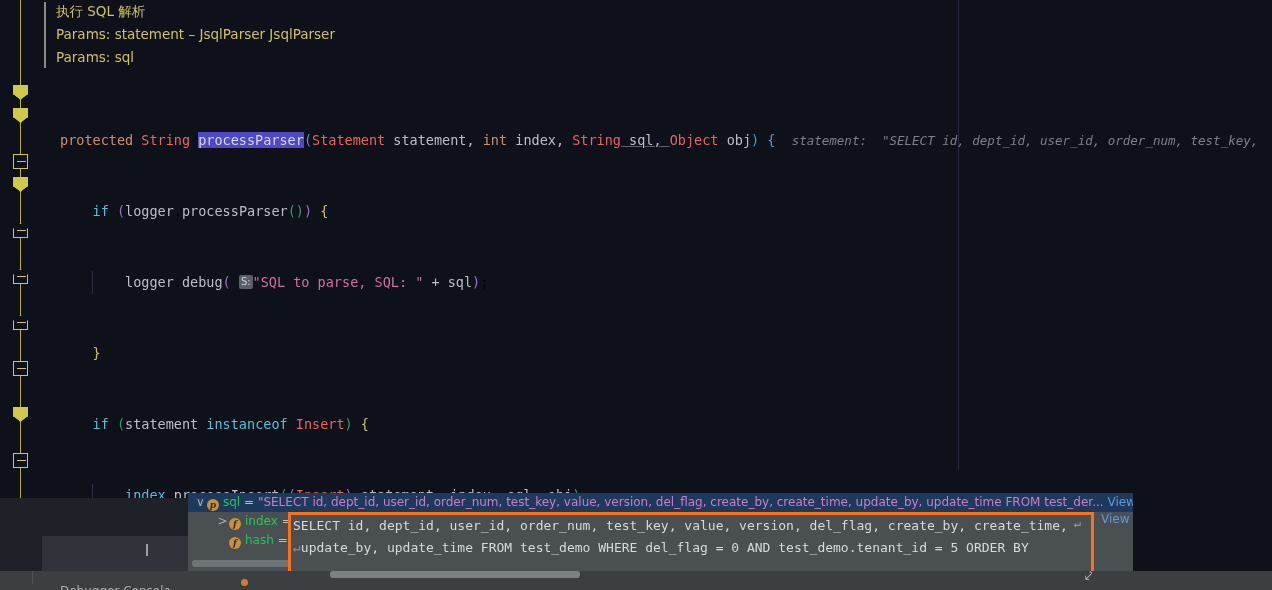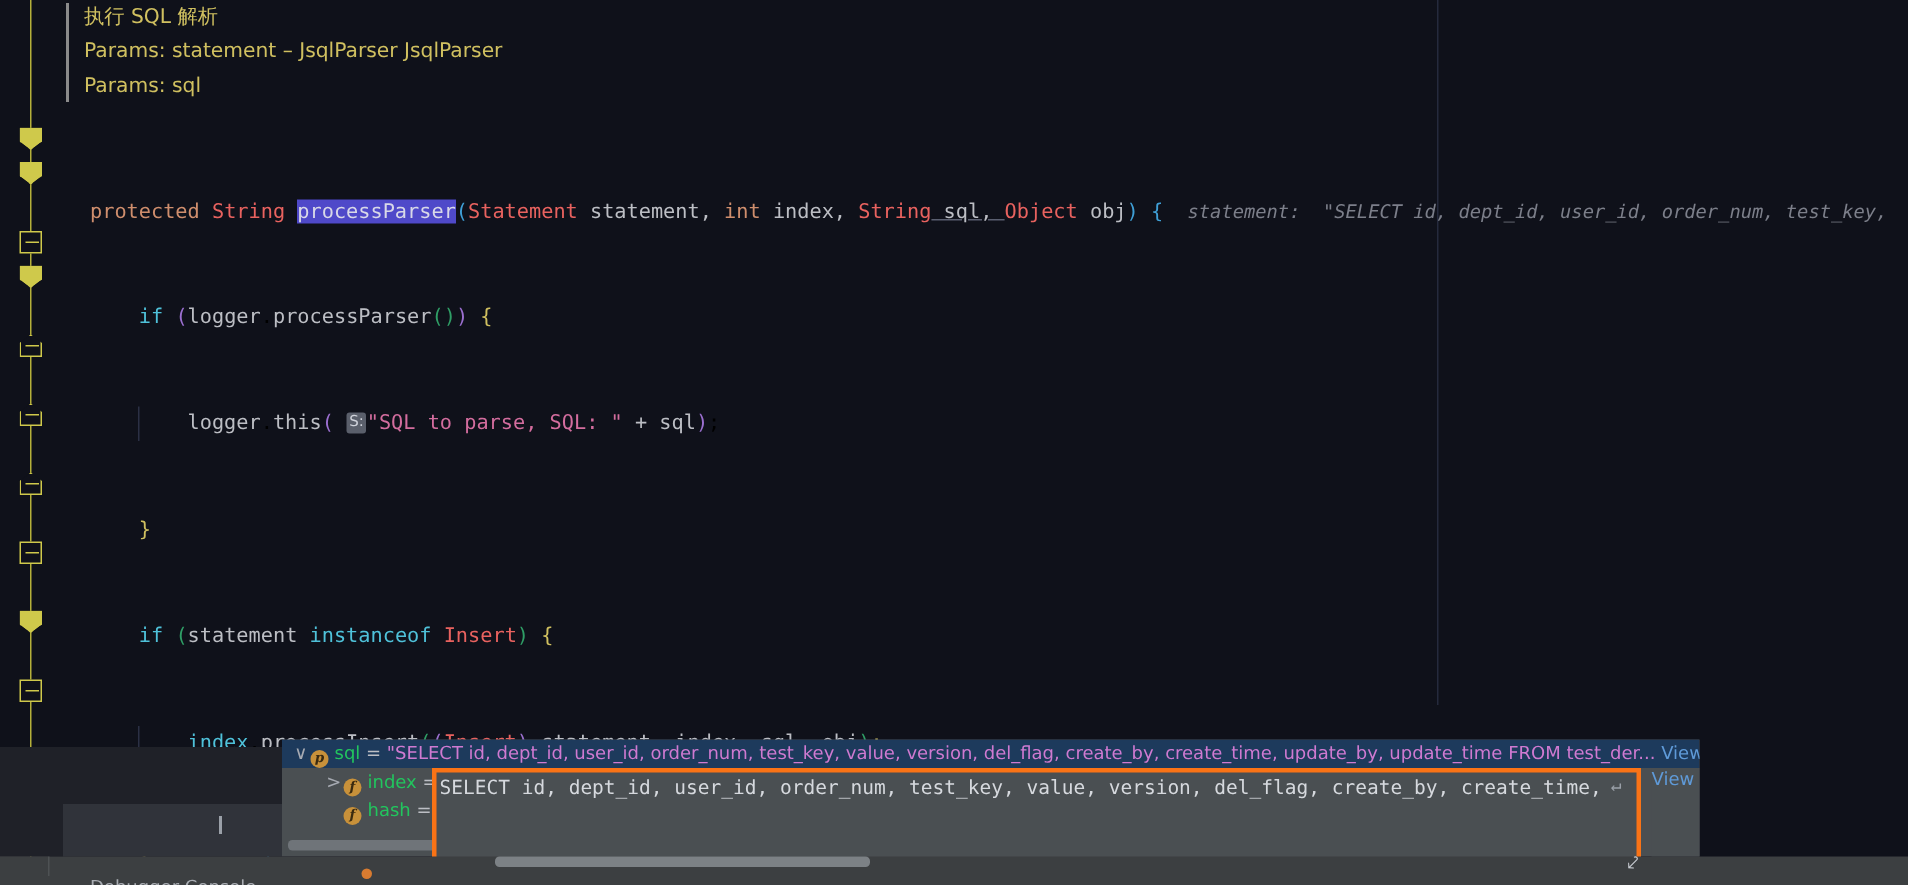--- a/index.html
+++ b/index.html
@@ -231,21 +231,21 @@
       <div class="docline">Params:  statement – JsqlParser JsqlParser</div>
       <div class="docline">Params: sql</div>
     </div>
 
     <div class="code">
 
       <div class="line" style="margin-top:81px"><span class="kw">protected</span> <span class="type">String</span> <span class="sel">processParser</span><span class="p1">(</span><span class="type">Statement</span><span class="id"> statement, </span><span class="kw">int</span><span class="id"> index, </span><span class="type">String</span><span class="id u"> sql, </span><span class="type">Object</span><span class="id"> obj</span><span class="p1">)</span><span class="p1"> {</span>  <span class="hint">statement:  "SELECT id, dept_id, user_id, order_num, test_key,</span></div>
 
       <div class="line">    <span class="kw2">if</span> <span class="p2">(</span><span class="id">logger</span>.<span class="id">processParser</span><span class="p4">()</span><span class="p2">)</span> <span class="p3">{</span></div>
 
-      <div class="line"><span class="indent-guide" style="left:50px"></span>        <span class="id">logger</span>.<span class="id">this</span><span class="p2">(</span> <span class="badge">S:</span><span class="str">"SQL to parse, SQL: "</span> <span class="id">+ sql</span><span class="p2">)</span>;</div>
+      <div class="line"><span class="indent-guide" style="left:50px"></span>        <span class="id">logger</span>.<span class="id">debug</span><span class="p2">(</span> <span class="badge">S:</span><span class="str">"SQL to parse, SQL: "</span> <span class="id">+ sql</span><span class="p2">)</span>;</div>
 
       <div class="line">    <span class="p3">}</span></div>
 
       <div class="line">    <span class="kw2">if</span> <span class="p4">(</span><span class="id">statement</span> <span class="kw2">instanceof</span> <span class="type">Insert</span><span class="p4">)</span> <span class="p3">{</span></div>
 
       <div class="line"><span class="indent-guide" style="left:50px"></span>        <span class="kw2">index</span>.<span class="id">processInsert</span><span class="p4">(</span><span class="p2">(</span><span class="type">Insert</span><span class="p2">)</span><span class="id"> statement, index, sql, obj</span><span class="p4">)</span><span class="p3">;</span></div>
 
       <div class="line">    <span class="p3">}</span> <span class="kw2">else if</span> <span class="p1">(</span><span class="id">statement</span> <span class="kw2">instanceof</span> <span class="type2">Select</span><span class="p1">)</span> <span class="p3">{</span></div>
 
       
@@ -291,20 +291,21 @@
     </div>
     <div class="dbg-col-sep"></div>
     <div class="dbg-scroll"></div>
   </div>
 
   <div class="dbg-right-pane"></div>
   <div style="position:absolute;left:1101px;top:512px;color:#5f9ad8;font-size:12px;font-family:'DejaVu Sans','Liberation Sans',sans-serif;">View</div>
 
   <div class="tip">
     <div class="tip-line">SELECT id, dept_id, user_id, order_num, test_key, value, version, del_flag, create_by, create_time, </div>
+    <div class="tip-line"><span class="wrapmark">↵</span><span>update_by, update_time FROM test_demo WHERE del_flag = 0 AND test_demo.tenant_id = 5 ORDER BY </span></div>
     <div class="tip-q">↵</div>
   </div>
 
   <div class="bottombar"></div>
   <div class="bb-left-col"></div>
   <div class="bb-sep"></div>
   <div class="tip-scroll"></div>
   <div class="bottombar2"></div>
   <div class="bb-text">Debugger  Console</div>
   <div class="bb-dot"></div>

